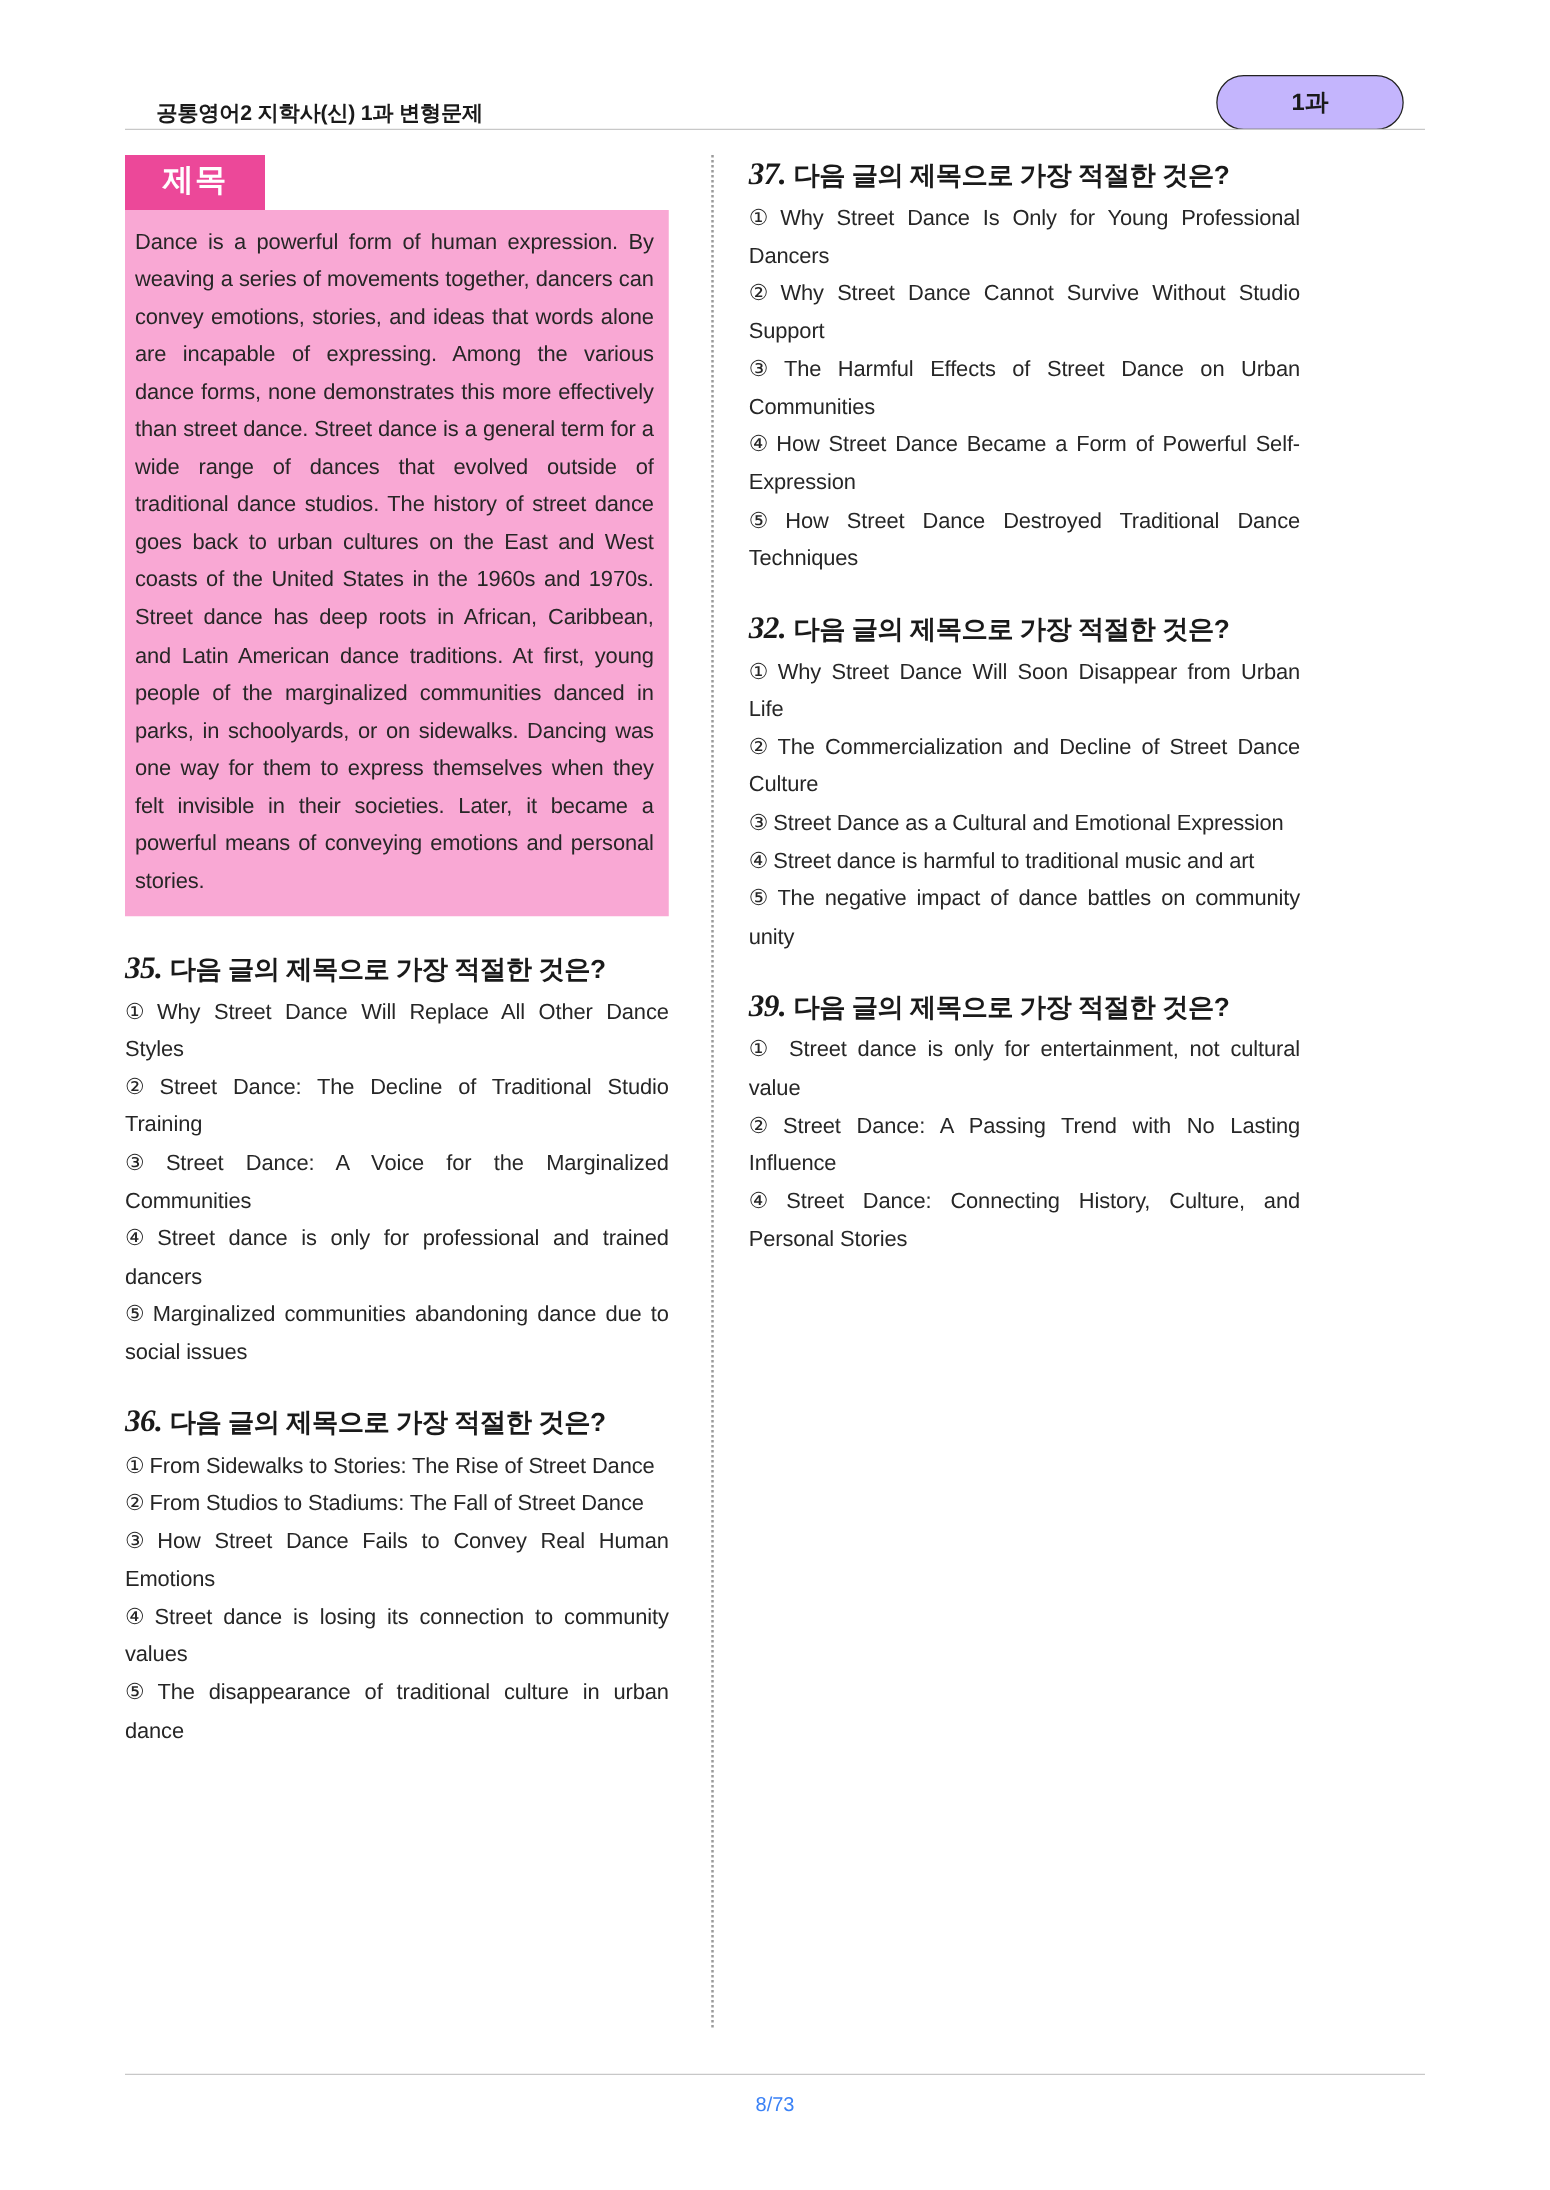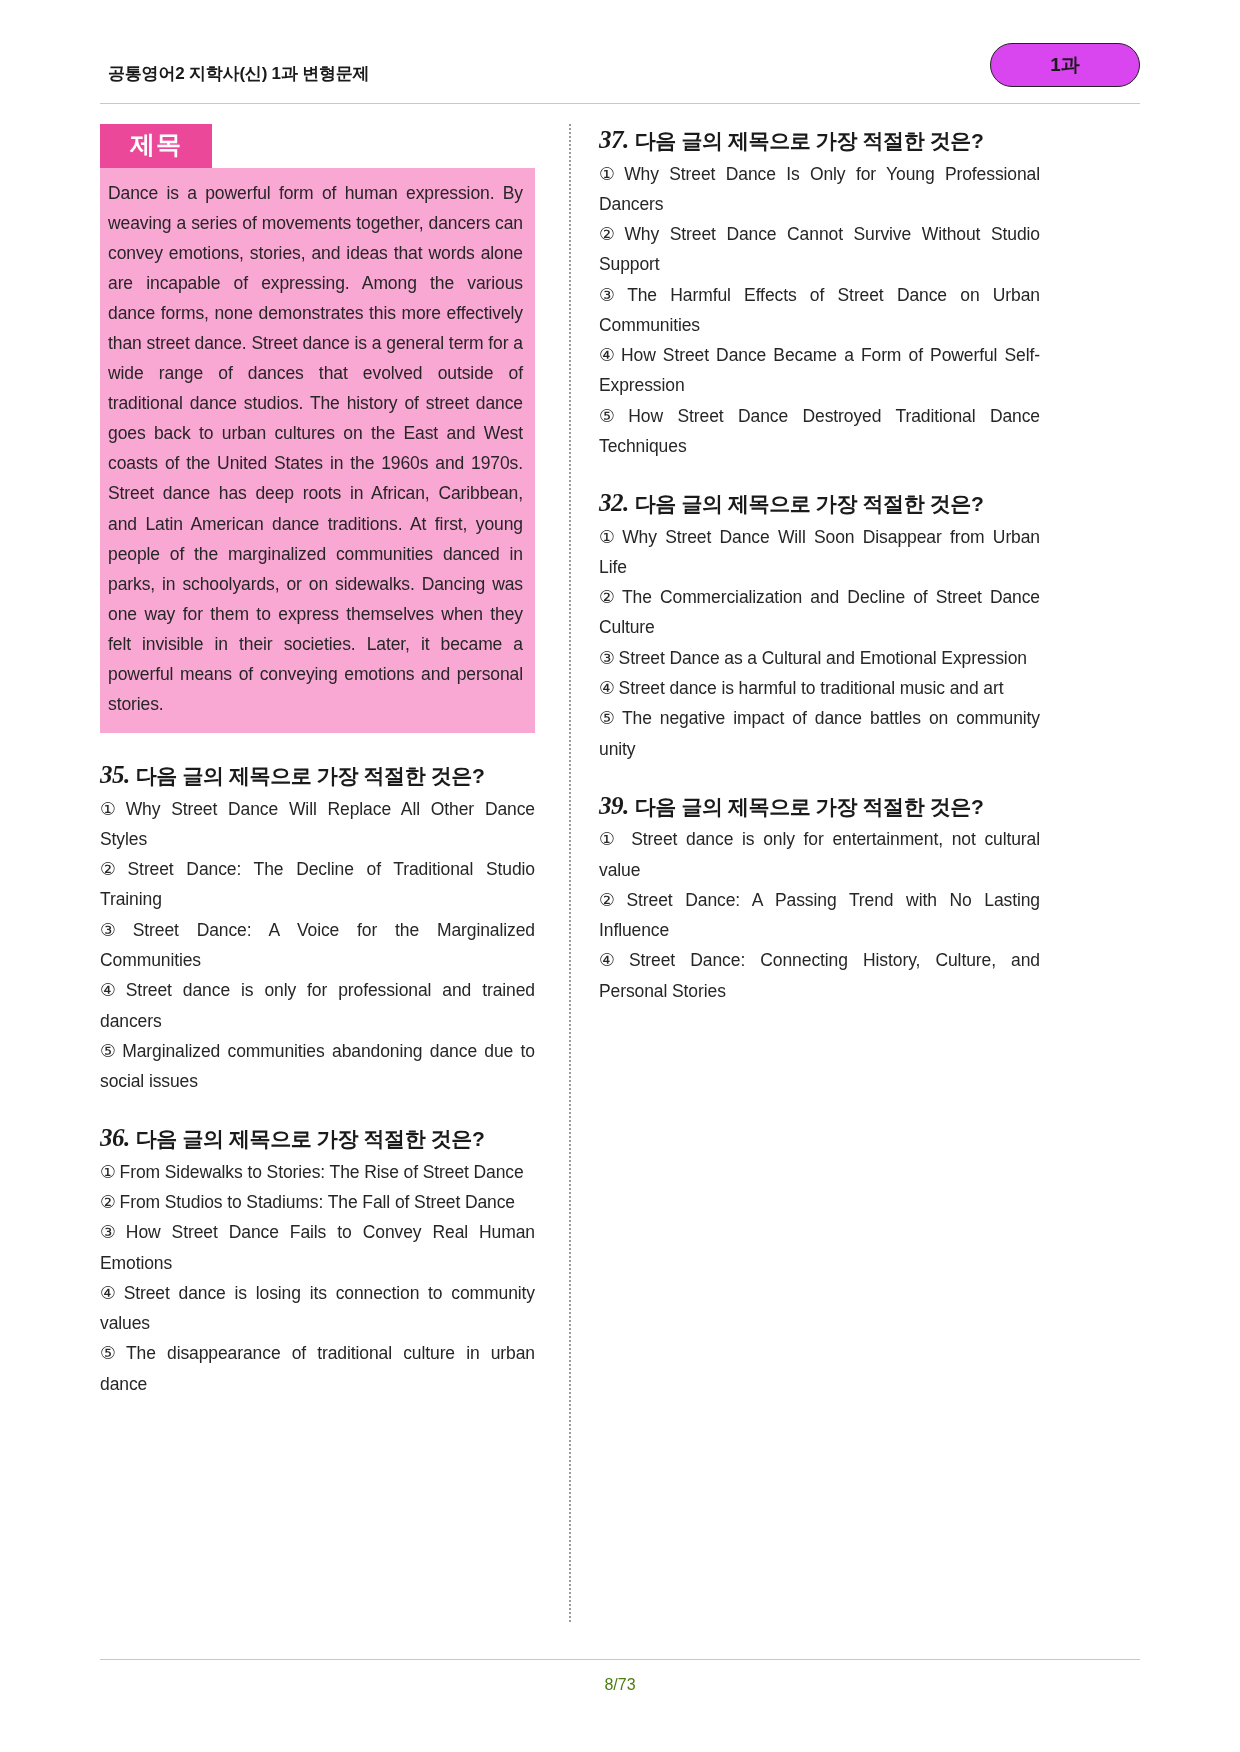--- a/index.html
+++ b/index.html
@@ -14,21 +14,21 @@
     color: #1a1a1a;
     position: relative;
     overflow: hidden;
   }
 
   .page {
     position: relative;
     width: 1240px;
     height: 1752px;
     box-sizing: border-box;
-    padding: 0;
+    padding: 17px;
   }
 
   
   .header {
     position: relative;
     margin: 0 100px 0 100px;
     padding-top: 58px;
     height: 48px;
     box-sizing: border-box;
   }
@@ -42,21 +42,21 @@
     white-space: nowrap;
   }
   .lesson-badge {
     position: absolute;
     right: 0px;
     top: 43px;
     width: 148px;
     height: 42px;
     border: 1.6px solid #222;
     border-radius: 24px;
-    background: #d946ef;
+    background: #c4b5fd;
     display: flex;
     align-items: center;
     justify-content: center;
     font-size: 19px;
     font-weight: bold;
     letter-spacing: 0px;
   }
   .header-rule {
     position: absolute;
     left: 100px;
@@ -166,21 +166,21 @@
     height: 1px;
     background: #c8c8c8;
   }
   .footer-page {
     position: absolute;
     left: 0;
     right: 0;
     bottom: 58px;
     text-align: center;
     font-size: 16px;
-    color: #4d7c0f;
+    color: #3b82f6;
     font-family: "Liberation Sans", "DejaVu Sans", sans-serif;
   }
 </style>
 </head>
 <body>
 
 <div class="page">
 
   <div class="header">
     <div class="header-title">공통영어2 지학사(신) 1과 변형문제</div>

